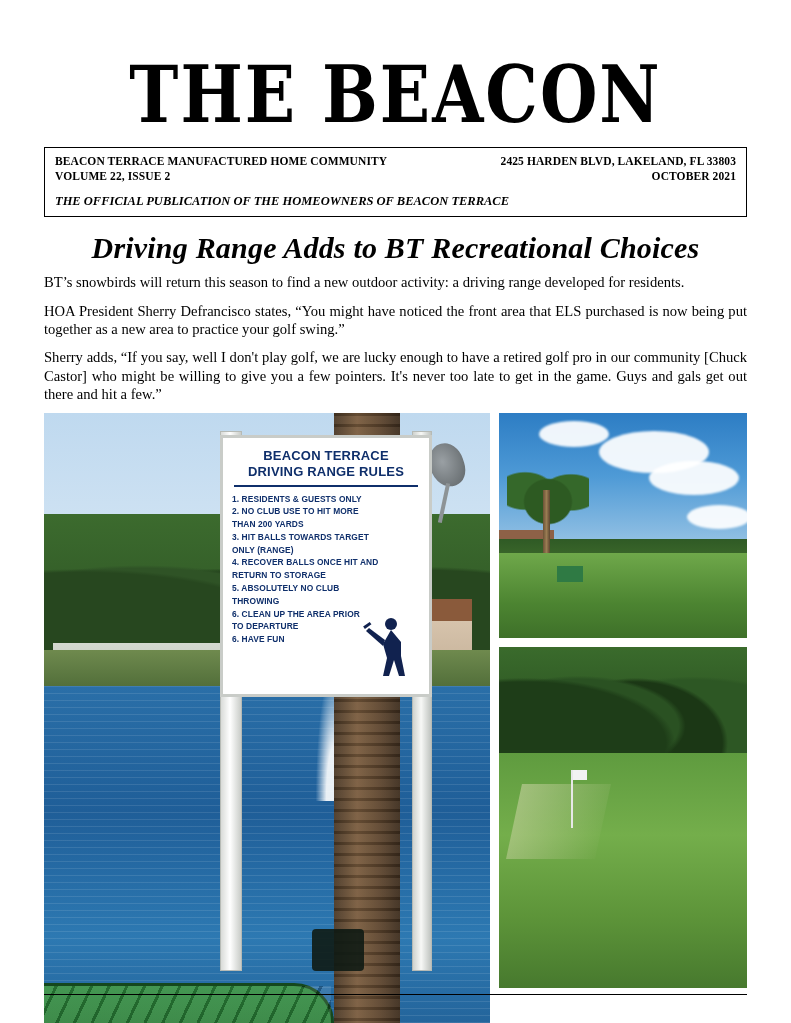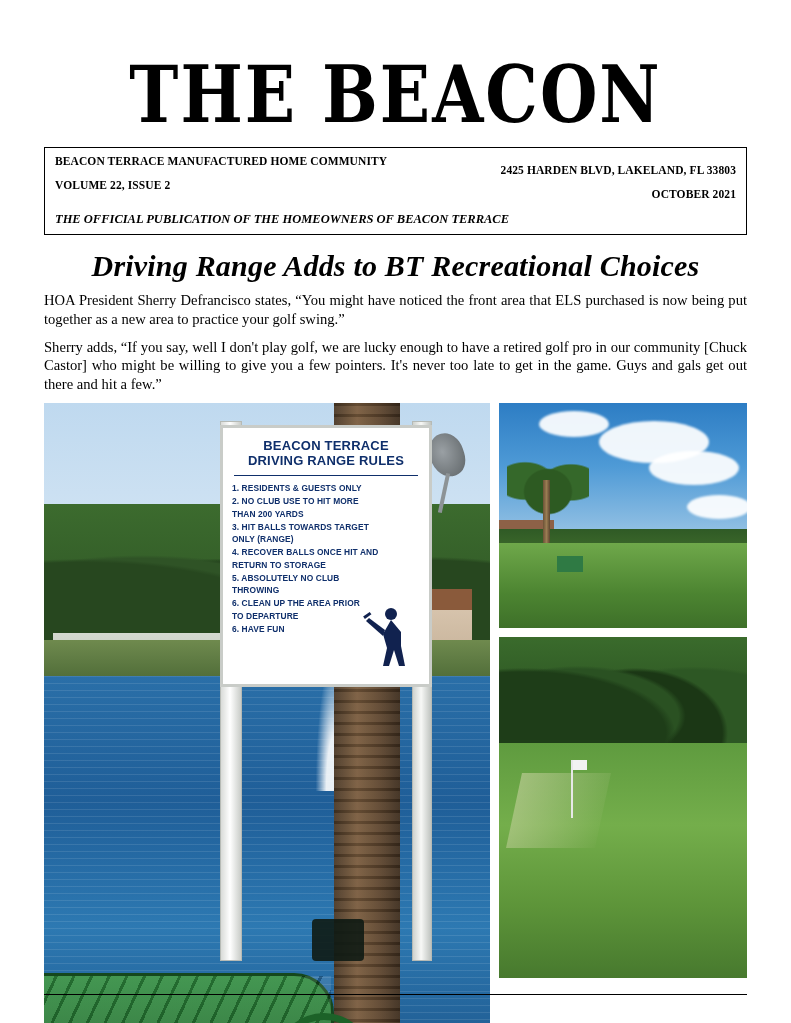--- a/index.html
+++ b/index.html
@@ -48,21 +48,21 @@
   .info-row {
     display: flex;
     justify-content: space-between;
     font-family: "Liberation Serif", serif;
     font-weight: bold;
     font-size: 11.5px;
     line-height: 1.35;
     letter-spacing: 0.1px;
   }
   .info-row .left { text-align: left; }
-  .info-row .right { text-align: left; margin-top: 9px; }
+  .info-row .right { text-align: left; }
   .info-tagline {
     font-weight: bold;
     font-style: italic;
     font-size: 12.5px;
     margin-top: 9px;
   }
 
   
   .headline {
     text-align: center;
@@ -388,20 +388,21 @@
     <div class="info-row">
       <div class="left">VOLUME 22, ISSUE 2</div>
       <div class="right">OCTOBER 2021</div>
     </div>
     <div class="info-tagline">THE OFFICIAL PUBLICATION OF THE HOMEOWNERS OF BEACON TERRACE</div>
   </div>
 
   <h1 class="headline">Driving Range Adds to BT Recreational Choices</h1>
 
   <div class="body-copy">
+    <p>BT’s snowbirds will return this season to find a new outdoor activity:  a driving range  developed for residents.</p>
     <p>HOA President Sherry Defrancisco states, “You might have noticed the front area that ELS purchased is now being put together as a new area to practice your golf swing.”</p>
     <p>Sherry adds, “If you say, well I don't play golf, we are lucky enough to have a retired golf pro in our community [Chuck Castor] who might be willing to give you a few pointers.  It's never too late to get in the game.  Guys and gals get out there and hit a few.”</p>
   </div>
 
   <div class="photos">
 
     <div class="photo-left">
       <div class="sky-left"></div>
       <div class="treeline-left"></div>
       <div class="houses-left"></div>

